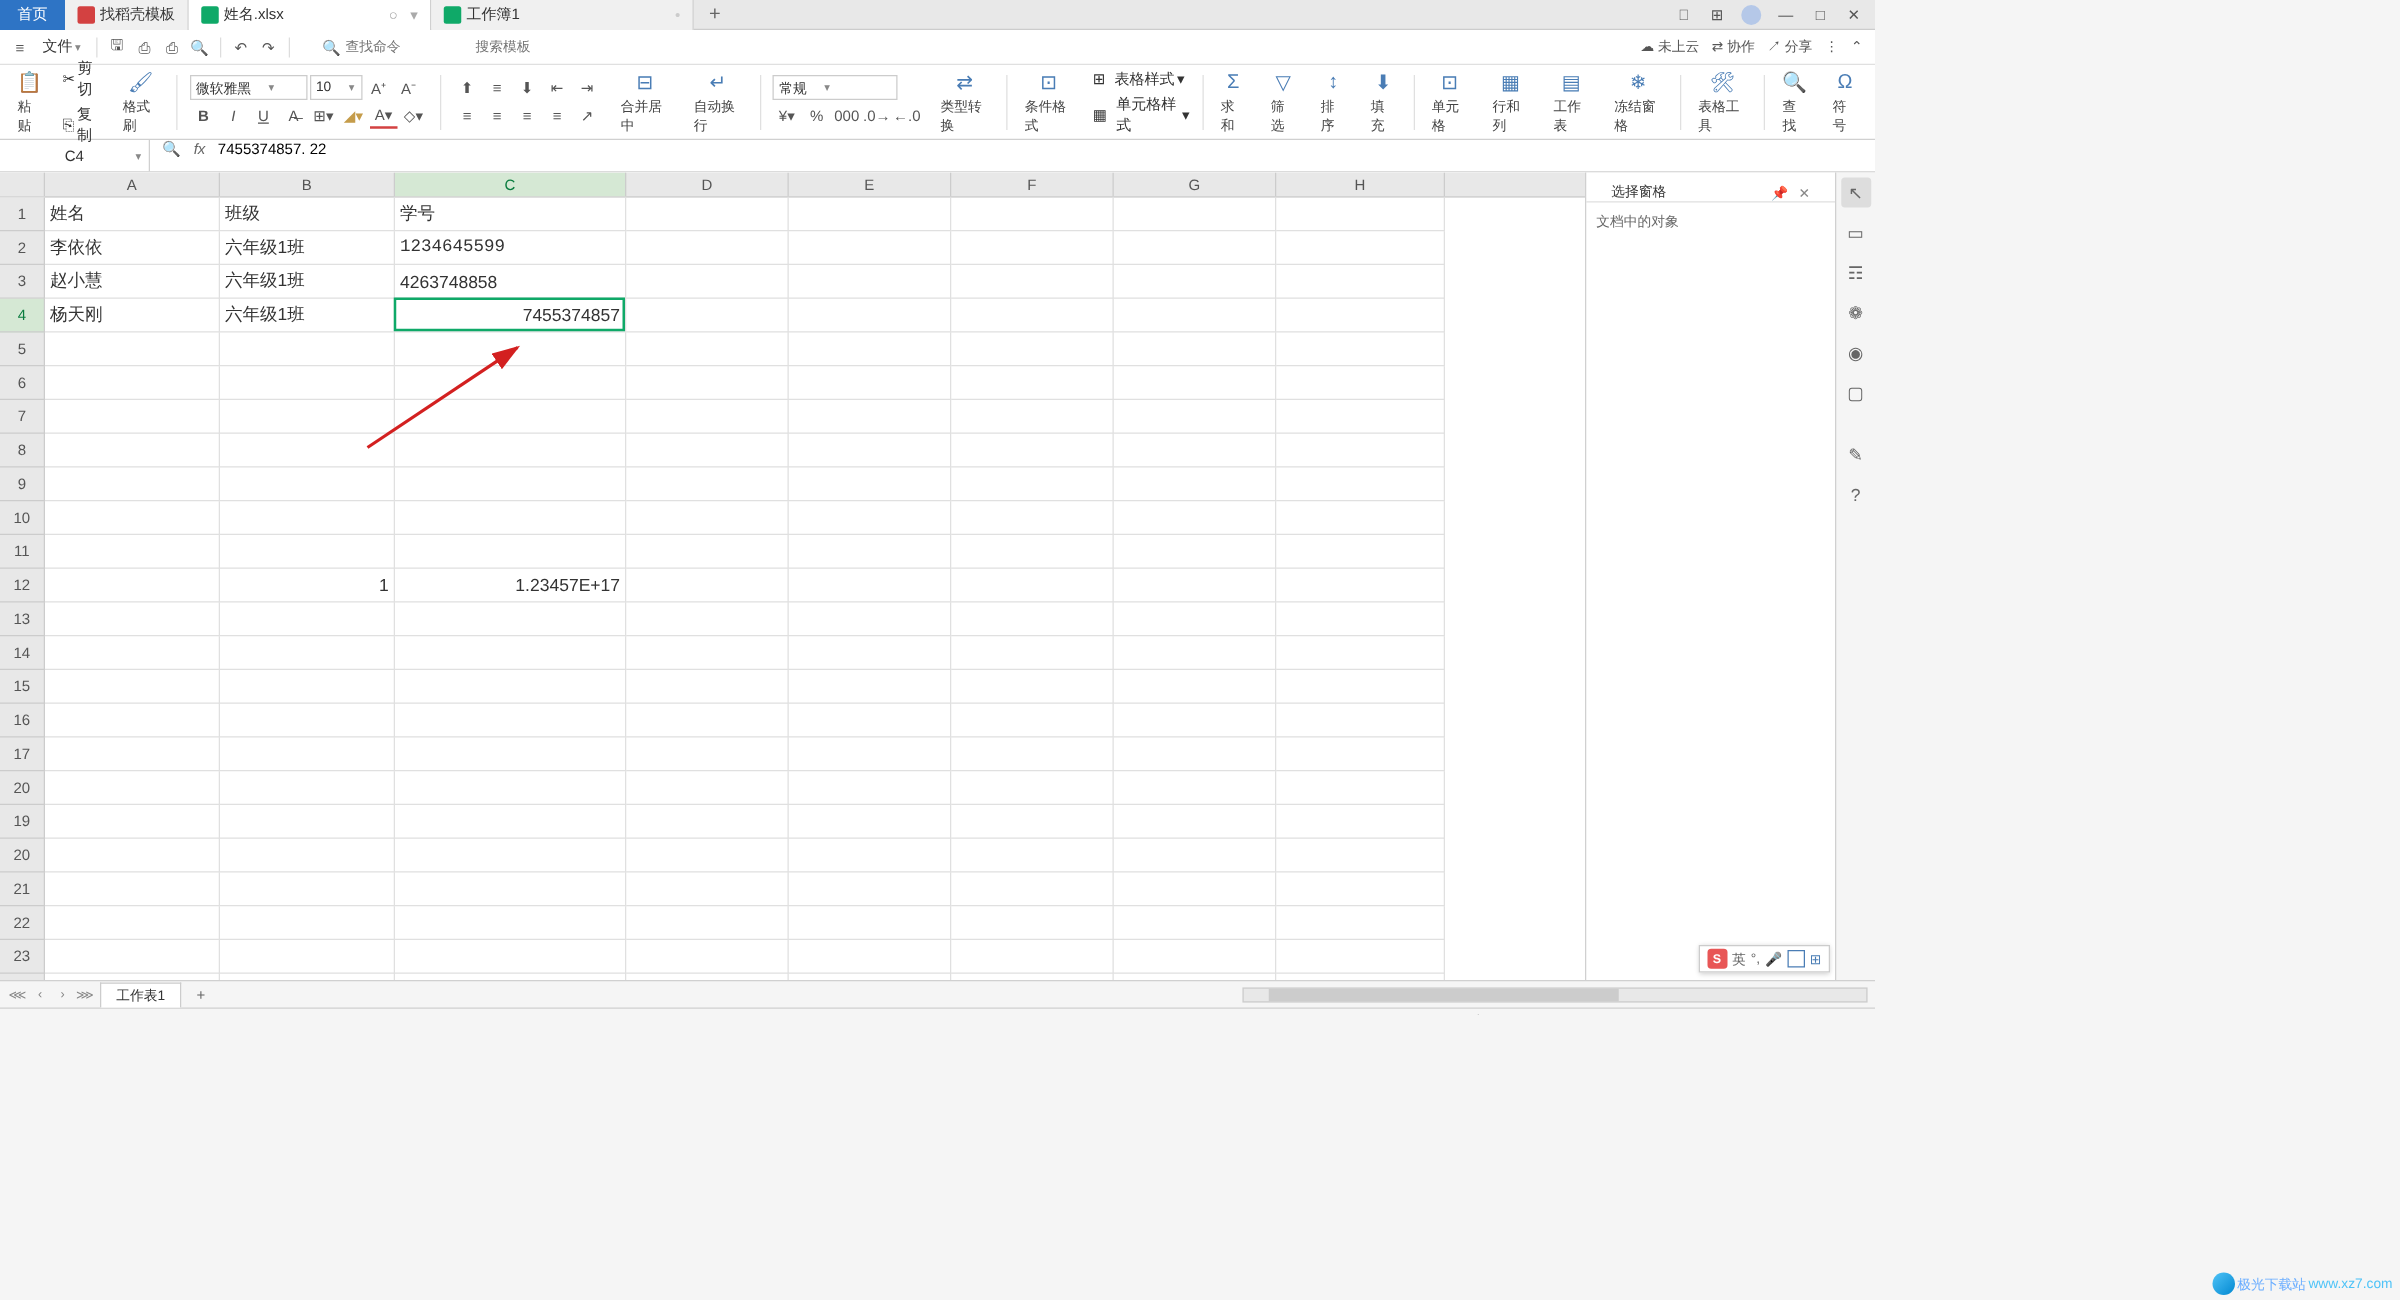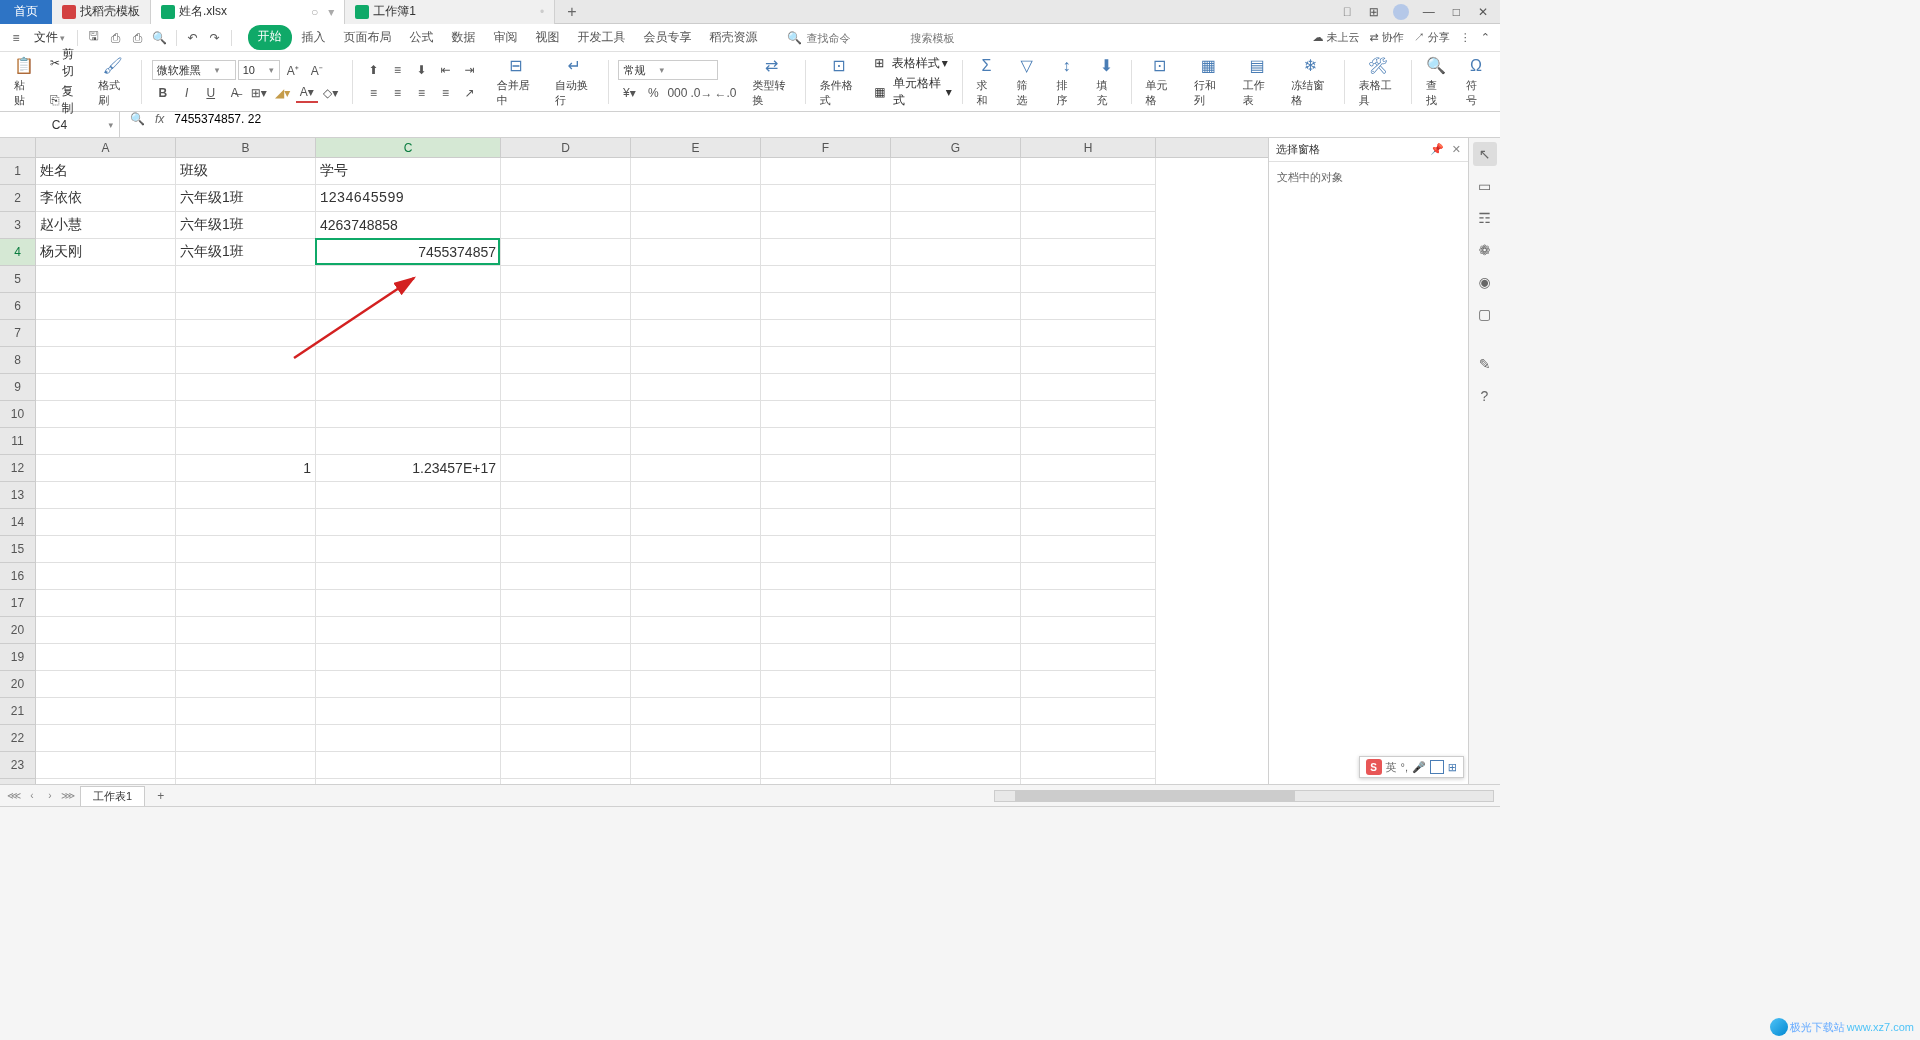--- a/index.html
+++ b/index.html
@@ -63,21 +63,21 @@
 .row-header { height: 27px; border-bottom: 1px solid #ccc; border-right: 1px solid #ccc; display: flex; align-items: center; justify-content: center; font-size: 12px; color: #555; cursor: pointer; }
 .row-header.selected { background: #d5e8d4; color: #0a7c3f; }
 .cells { position: relative; }
 .cell-row { display: flex; height: 27px; }
 .cell { border-right: 1px solid #e0e0e0; border-bottom: 1px solid #e0e0e0; padding: 0 4px; display: flex; align-items: center; font-size: 14px; overflow: hidden; }
 .cell.right { justify-content: flex-end; }
 .active-cell-border { position: absolute; border: 2px solid #0fa968; pointer-events: none; }
 
 
 .right-pane { width: 200px; background: #fff; border-left: 1px solid #d0d0d0; display: flex; flex-direction: column; }
-.pane-header { height: 24px; border-bottom: 1px solid #e0e0e0; display: flex; align-items: center; padding: 0 7px; font-size: 11px; color: #333; justify-content: space-between; }
+.pane-header { height: 24px; border-bottom: 1px solid #e0e0e0; display: flex; align-items: flex-end; padding: 0 20px; font-size: 11px; color: #333; justify-content: space-between; }
 .pane-close { cursor: pointer; color: #888; }
 .pane-body { flex: 1; padding: 8px; font-size: 11px; color: #666; position: relative; }
 .pane-footer { border-top: 1px solid #e0e0e0; padding: 4px; }
 .pane-stack-row { display: flex; align-items: center; justify-content: space-between; padding: 2px 4px; font-size: 11px; }
 .pane-stack-btns { display: flex; gap: 6px; }
 .pane-stack-btn { width: 18px; height: 18px; border: 1px solid #ccc; display: flex; align-items: center; justify-content: center; cursor: pointer; font-size: 10px; }
 .pane-bottom-btns { display: flex; border-top: 1px solid #e0e0e0; }
 .pane-bottom-btn { flex: 1; padding: 4px; text-align: center; font-size: 11px; cursor: pointer; border-right: 1px solid #e0e0e0; color: #666; }
 .pane-bottom-btn:last-child { border-right: none; }
 
@@ -153,32 +153,20 @@
     </span>
   <span class="menu-sep"></span>
   <span class="menu-icon">🖫</span>
   <span class="menu-icon">⎙</span>
   <span class="menu-icon">⎙</span>
   <span class="menu-icon">🔍</span>
   <span class="menu-sep"></span>
   <span class="menu-icon">↶</span>
   <span class="menu-icon">↷</span>
   <span class="menu-sep"></span>
-  <div class="menu-tabs">
-    <span class="menu-tab active">开始</span>
-    <span class="menu-tab">插入</span>
-    <span class="menu-tab">页面布局</span>
-    <span class="menu-tab">公式</span>
-    <span class="menu-tab">数据</span>
-    <span class="menu-tab">审阅</span>
-    <span class="menu-tab">视图</span>
-    <span class="menu-tab">开发工具</span>
-    <span class="menu-tab">会员专享</span>
-    <span class="menu-tab">稻壳资源</span>
-  </div>
   <div class="menu-search">
     <span>🔍</span>
     <input placeholder="查找命令" style="">
     <input placeholder="搜索模板" style="">
   </div>
   <div class="menu-right">
     <span>☁ <span>未上云</span></span>
     <span>⇄ <span>协作</span></span>
     <span>↗ <span>分享</span></span>
     <span>⋮</span>
@@ -205,21 +193,21 @@
   </div>
   <div class="ribbon-group">
       <div class="ribbon-btn-large">
         <span class="ribbon-icon">🖌</span>
         <span>格式刷</span>
       </div>
     </div>
   <div class="ribbon-sep"></div>
   <div class="ribbon-group" style="align-items:flex-start;gap:3px">
     <div class="ribbon-small-row">
-      <div class="font-select" style="width:84px">
+      <div class="font-select" style="width:94px">
           <span>微软雅黑</span>
           <span class="caret">▾</span>
         </div>
       <div class="font-select" style="width:42px">
           <span>10</span>
           <span class="caret">▾</span>
         </div>
       <span class="ribbon-small">A⁺</span>
       <span class="ribbon-small">A⁻</span>
     </div>

